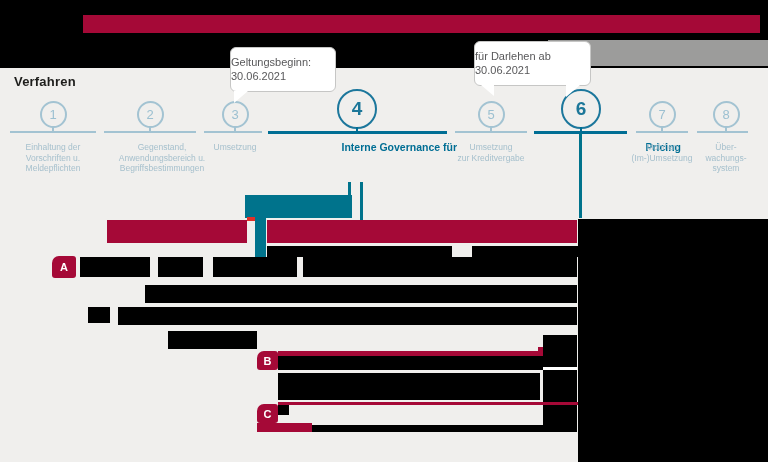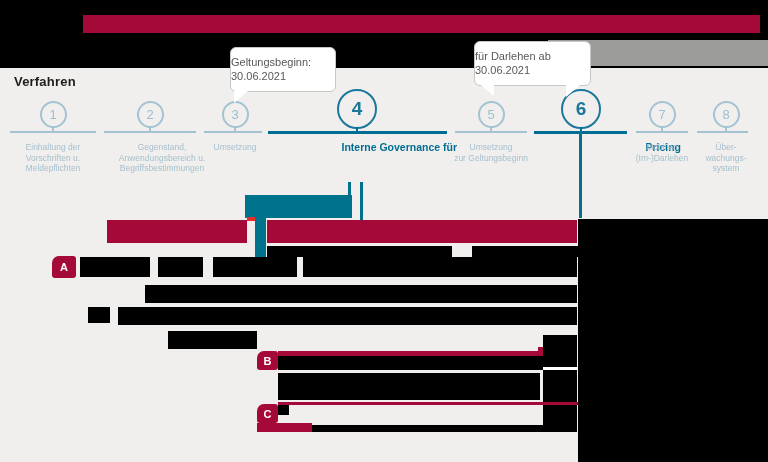--- a/index.html
+++ b/index.html
@@ -71,34 +71,34 @@
       <div class="tl-stem" style="left: 356px; top: 127px; height: 6px; background: rgb(0, 110, 148); position: absolute;"></div>
       <div class="tl-seg" style="left: 268px; top: 131px; width: 179px; height: 2.5px; background: rgb(0, 110, 148); position: absolute;"></div>
       <div class="tl-label active" style="left: 257px; top: 141px; width: 200px; position: absolute;">
         <div>Interne Governance für</div>
       </div>
       <div class="tl-circle small" style="left: 477.5px; top: 100.5px; position: absolute;">5</div>
       <div class="tl-stem" style="left: 490px; top: 125.5px; height: 7.5px; background: rgb(163, 195, 210); position: absolute;"></div>
       <div class="tl-seg" style="left: 455px; top: 131px; width: 72px; height: 2px; background: rgb(163, 195, 210); position: absolute;"></div>
       <div class="tl-label muted" style="left: 433px; top: 142px; width: 116px; position: absolute;">
         <div>Umsetzung</div>
-        <div>zur Geltungsbeginn</div>
+        <div>zur Kreditvergabe</div>
       </div>
       <div class="tl-circle large" style="left: 561px; top: 89px; position: absolute;">6</div>
       <div class="tl-stem" style="left: 580px; top: 127px; height: 6px; background: rgb(0, 110, 148); position: absolute;"></div>
       <div class="tl-seg" style="left: 534px; top: 131px; width: 93px; height: 2.5px; background: rgb(0, 110, 148); position: absolute;"></div>
       <div class="tl-label active" style="left: 481px; top: 141px; width: 200px; position: absolute;">
         <div>Pricing</div>
       </div>
       <div class="tl-circle small" style="left: 648.5px; top: 100.5px; position: absolute;">7</div>
       <div class="tl-stem" style="left: 661px; top: 125.5px; height: 7.5px; background: rgb(163, 195, 210); position: absolute;"></div>
       <div class="tl-seg" style="left: 636px; top: 131px; width: 52px; height: 2px; background: rgb(163, 195, 210); position: absolute;"></div>
       <div class="tl-label muted" style="left: 604px; top: 142px; width: 116px; position: absolute;">
         <div>Mobilien</div>
-        <div>(Im-)Darlehen</div>
+        <div>(Im-)Umsetzung</div>
       </div>
       <div class="tl-circle small" style="left: 712.5px; top: 100.5px; position: absolute;">8</div>
       <div class="tl-stem" style="left: 725px; top: 125.5px; height: 7.5px; background: rgb(163, 195, 210); position: absolute;"></div>
       <div class="tl-seg" style="left: 697px; top: 131px; width: 51px; height: 2px; background: rgb(163, 195, 210); position: absolute;"></div>
       <div class="tl-label muted" style="left: 668px; top: 142px; width: 116px; position: absolute;">
         <div>Über-</div>
         <div>wachungs-</div>
         <div>system</div>
       </div>
     </div>

